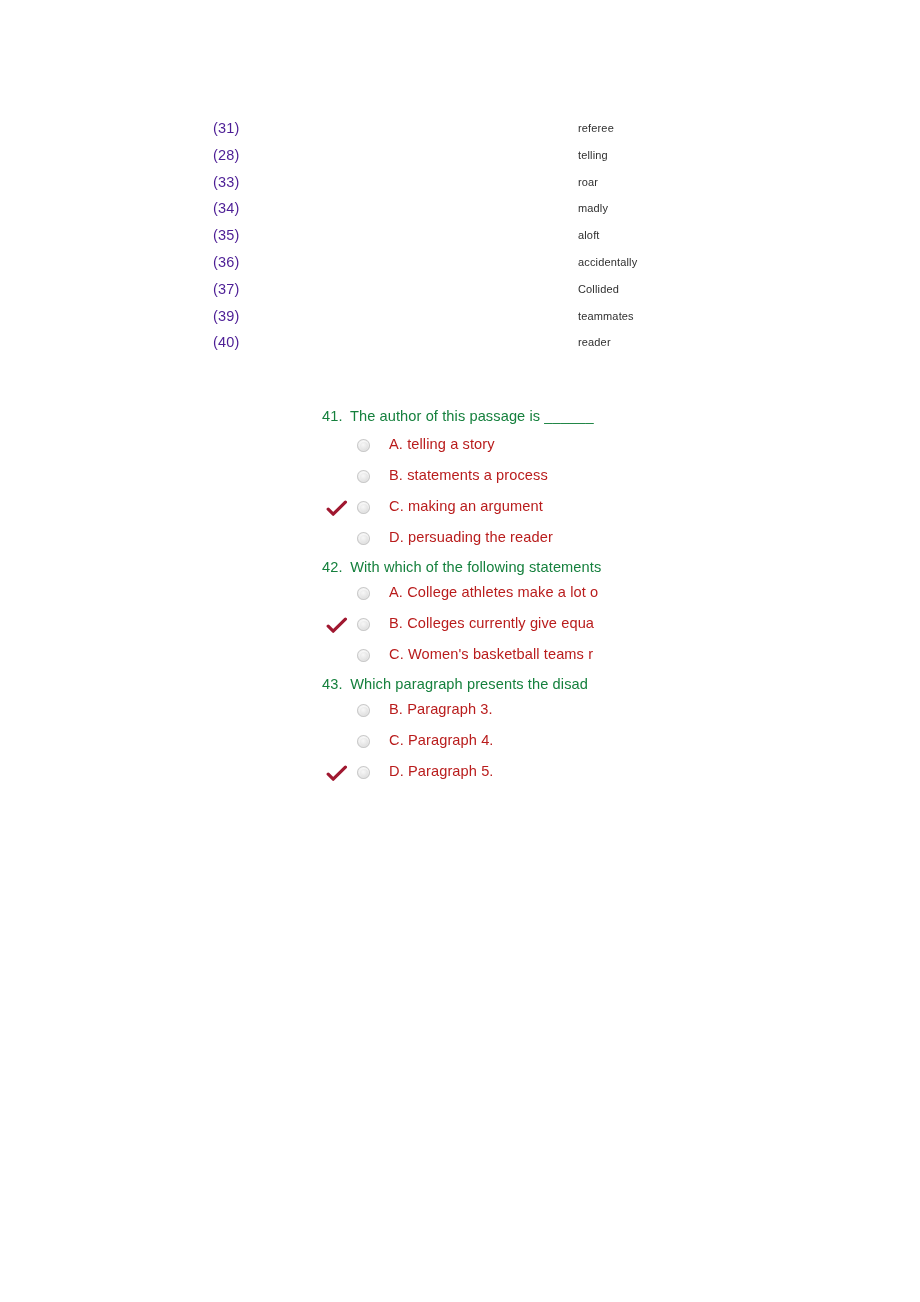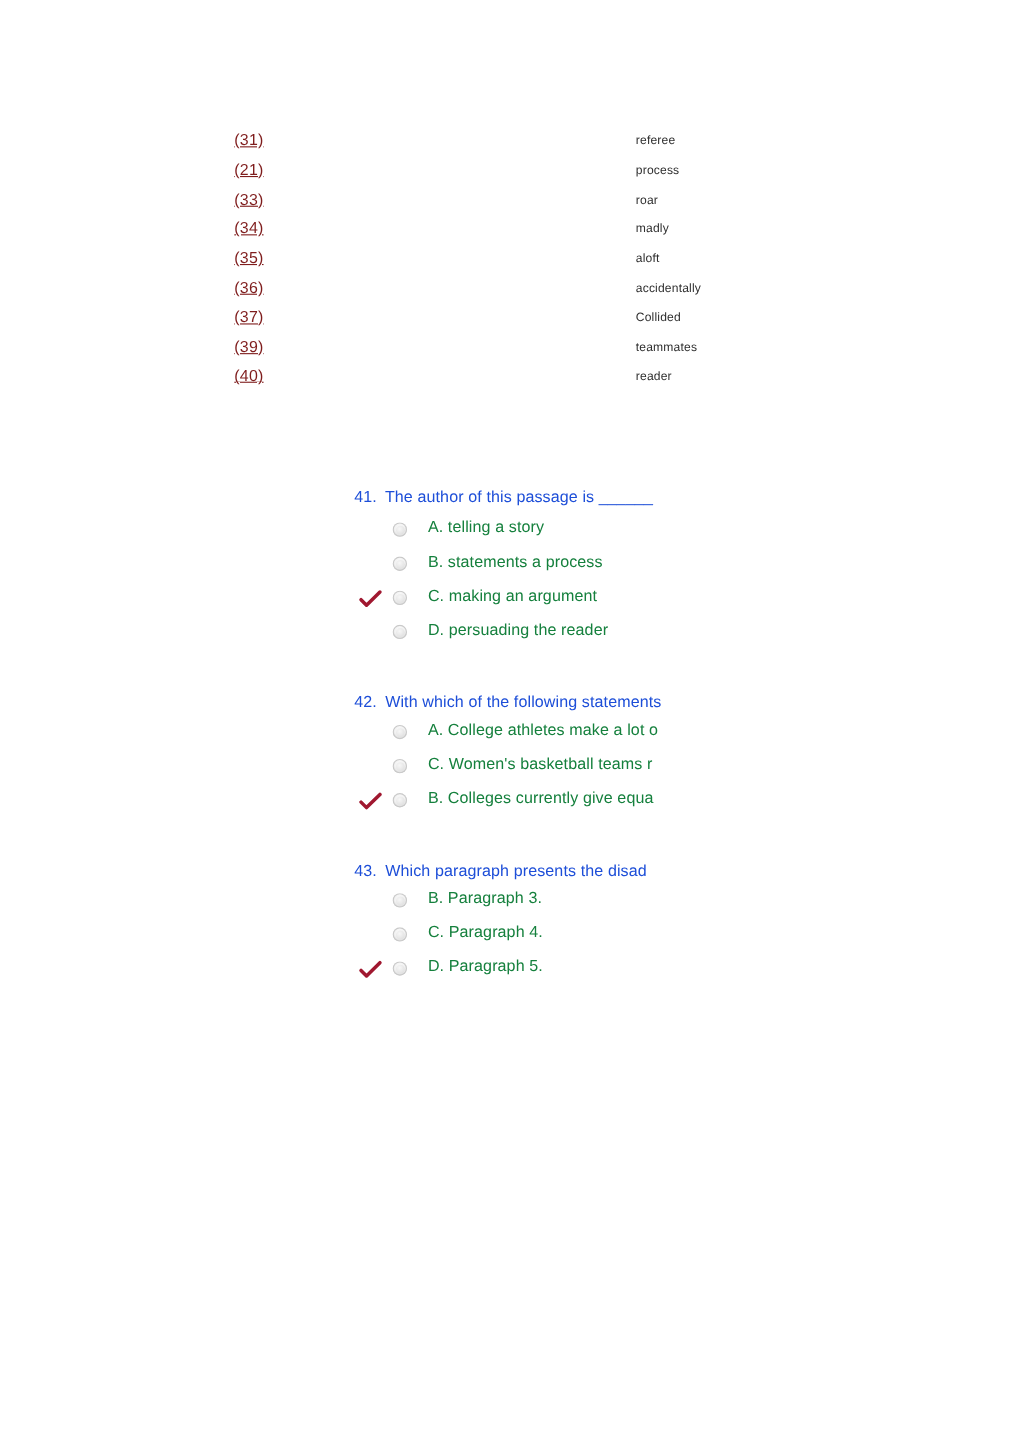--- a/index.html
+++ b/index.html
@@ -33,24 +33,23 @@
   .fill-row {
     position: relative;
     height: 26.8px;
   }
   .fill-num {
     position: absolute;
     left: 213px;
     top: 0;
     font-size: 14.5px;
     line-height: 20px;
-    color: #7f1d1d;
+    color: #4c1d95;
     letter-spacing: 0.2px;
     white-space: nowrap;
-    text-decoration: underline;
   }
   .fill-word {
     position: absolute;
     left: 578px;
     top: 0;
     font-size: 11px;
     line-height: 20px;
     color: #2f2f2f;
     letter-spacing: 0.15px;
     white-space: nowrap;
@@ -72,24 +71,23 @@
   }
 
   .question {
     position: relative;
   }
   .q-stem {
     position: relative;
     padding-left: 322px;
     font-size: 14.6px;
     line-height: 21px;
-    color: #1d4ed8;
+    color: #15803d;
     white-space: nowrap;
     letter-spacing: 0.1px;
-    margin-top: 36px;
   }
   .q-stem .q-num {
     display: inline-block;
     min-width: 24px;
   }
 
   .option-row {
     position: relative;
     height: 31px;
     display: block;
@@ -131,41 +129,41 @@
     border-radius: 50%;
     background: radial-gradient(circle at 40% 35%, #f7f7f7 0%, #e6e6e6 60%, #d8d8d8 100%);
   }
 
   .option-label {
     position: absolute;
     left: 389px;
     top: 0;
     font-size: 14.6px;
     line-height: 23px;
-    color: #15803d;
+    color: #b91c1c;
     white-space: nowrap;
     letter-spacing: 0.1px;
   }
 
   .q-gap-41 { height: 6px; }
   .q-gap-42 { height: 3px; }
 </style>
 </head>
 <body>
 
 <div class="page">
 
   <div class="fill-list">
       <div class="fill-row">
         <span class="fill-num">(31)</span>
         <span class="fill-word">referee</span>
       </div>
       <div class="fill-row">
-        <span class="fill-num">(21)</span>
-        <span class="fill-word">process</span>
+        <span class="fill-num">(28)</span>
+        <span class="fill-word">telling</span>
       </div>
       <div class="fill-row">
         <span class="fill-num">(33)</span>
         <span class="fill-word">roar</span>
       </div>
       <div class="fill-row">
         <span class="fill-num">(34)</span>
         <span class="fill-word">madly</span>
       </div>
       <div class="fill-row">
@@ -218,31 +216,31 @@
           </div>
         </div>
         <div class="question">
           <div class="q-stem"><span class="q-num">42.</span> <span>With which of the following statements</span></div>
           <div class="q-gap-42"></div>
           <div class="option-row">
             <span class="radio"></span>
             <span class="option-label">A. College athletes make a lot o</span>
           </div>
           <div class="option-row">
-            <span class="radio"></span>
-            <span class="option-label">C. Women's basketball teams r</span>
-          </div>
-          <div class="option-row">
             <span class="check">
               <svg width="22" height="18" viewBox="0 0 22 18" aria-hidden="true">
                 <path d="M2.2 9.2 L7.2 14.2 L19.4 2.2" fill="none" stroke="#a01830" stroke-width="3.2" stroke-linecap="round" stroke-linejoin="round"></path>
               </svg>
             </span>
             <span class="radio"></span>
             <span class="option-label">B. Colleges currently give equa</span>
+          </div>
+          <div class="option-row">
+            <span class="radio"></span>
+            <span class="option-label">C. Women's basketball teams r</span>
           </div>
         </div>
         <div class="question">
           <div class="q-stem"><span class="q-num">43.</span> <span>Which paragraph presents the disad</span></div>
           <div class="q-gap-42"></div>
           <div class="option-row tight">
             <span class="radio"></span>
             <span class="option-label">B. Paragraph 3.</span>
           </div>
           <div class="option-row tight">

